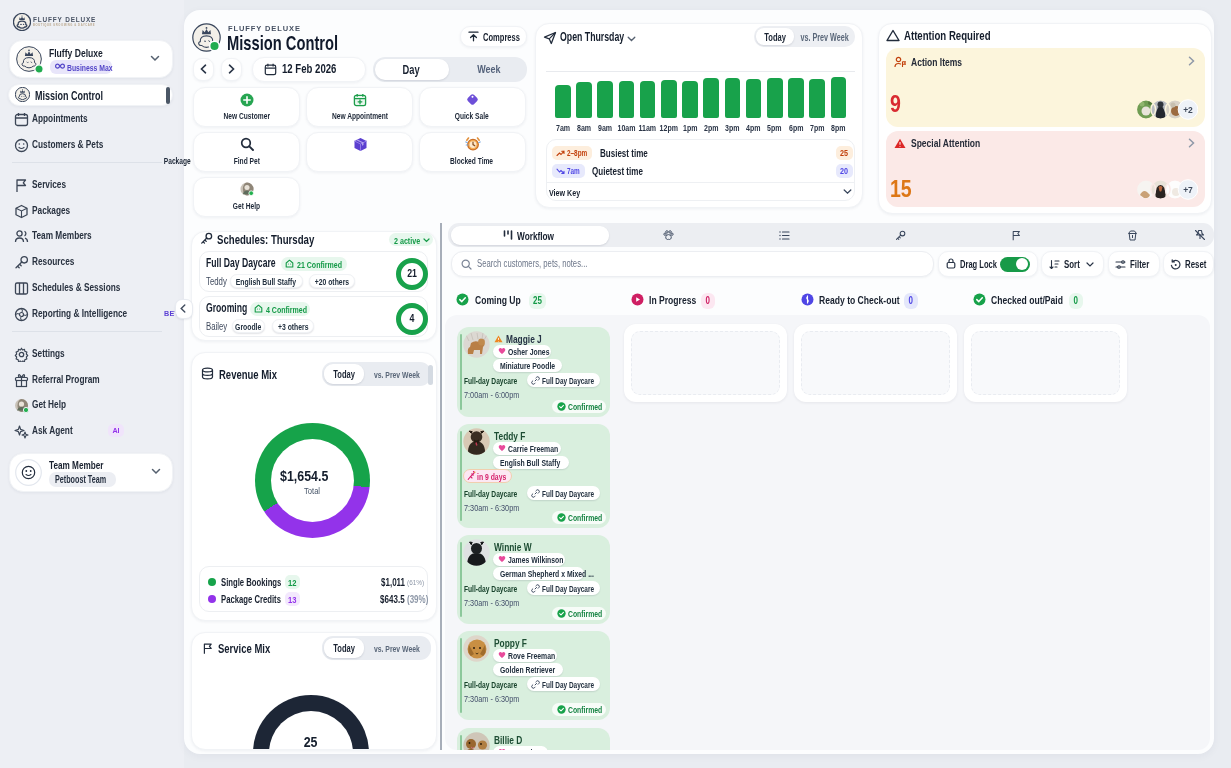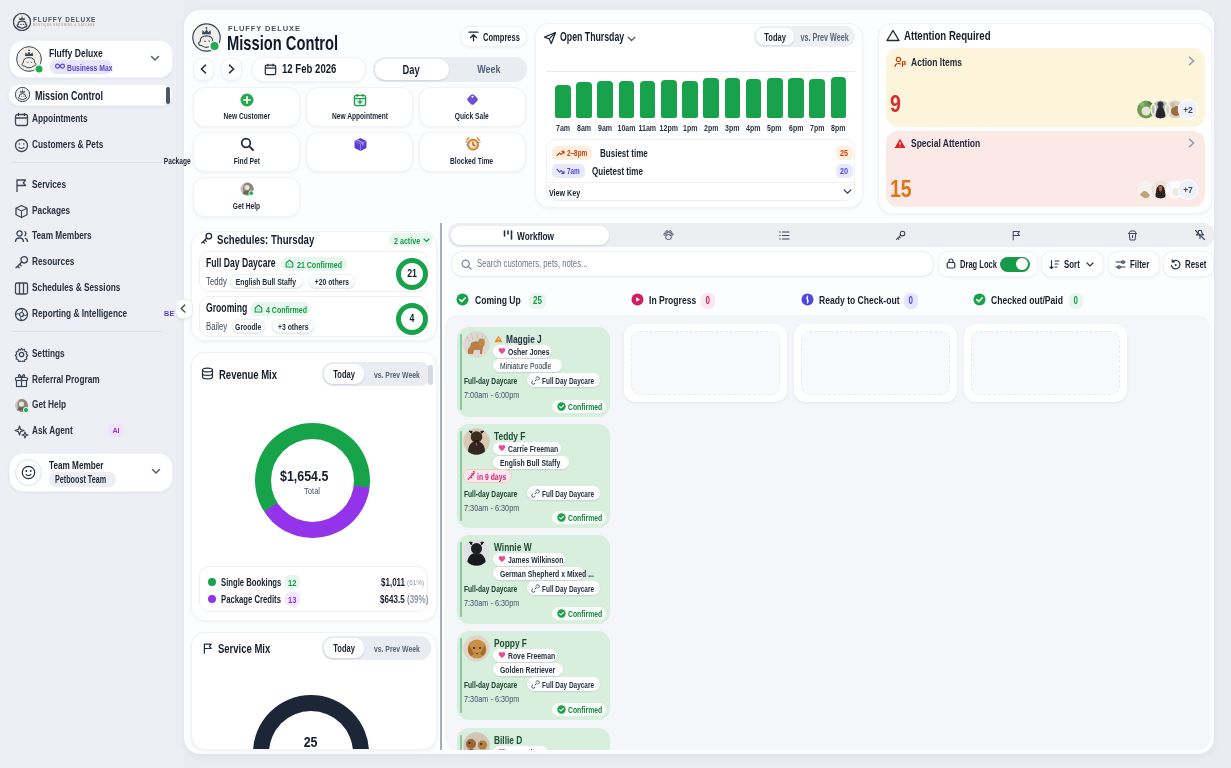--- a/index.html
+++ b/index.html
@@ -630,21 +630,21 @@
     </div>
 <div class="abs" style="left:61.0px;top:17.5px;font-size:11px;line-height:13px;font-weight:bold;color:#253244;white-space:nowrap;"><span style="display:inline-block;transform:scaleX(.76);transform-origin:0 50%;">Maggie J</span></div>
 <div class="abs" style="left:47.5px;top:29.5px;width:58px;height:13px;background:#fff;border-radius:7px;box-shadow:0 1px 1.5px rgba(25,35,60,.12);"></div>
 <div class="abs" style="left:52.5px;top:32px;">
       <svg width="8" height="8" viewBox="0 0 8 8">
         <path d="M4 7 Q.5 4.5 .7 2.6 Q.9 .9 2.4 .9 Q3.5 .9 4 2 Q4.5 .9 5.6 .9 Q7.1 .9 7.3 2.6 Q7.5 4.5 4 7 Z" fill="#e84a9b"></path>
       </svg>
     </div>
 <div class="abs" style="left:62.5px;top:31px;font-size:9.5px;line-height:11px;font-weight:bold;color:#22303f;white-space:nowrap;"><span style="display:inline-block;transform:scaleX(.72);transform-origin:0 50%;">Osher Jones</span></div>
 <div class="abs" style="left:48.0px;top:43.5px;width:69px;height:13px;background:#fff;border-radius:7px;box-shadow:0 1px 1.5px rgba(25,35,60,.12);"></div>
-<div class="abs" style="left:54.5px;top:45px;font-size:9.5px;line-height:11px;font-weight:normal;color:#22303f;white-space:nowrap;"><span style="display:inline-block;transform:scaleX(.72);transform-origin:0 50%;">Miniature Poodle</span></div>
+<div class="abs" style="left:54.5px;top:45px;font-size:9.5px;line-height:11px;font-weight:bold;color:#22303f;white-space:nowrap;"><span style="display:inline-block;transform:scaleX(.72);transform-origin:0 50%;">Miniature Poodle</span></div>
 <div class="abs" style="left:19.0px;top:59.5px;font-size:9.5px;line-height:11px;font-weight:bold;color:#17422b;white-space:nowrap;"><span style="display:inline-block;transform:scaleX(.70);transform-origin:0 50%;">Full-day Daycare</span></div>
 <div class="abs" style="left:82.0px;top:58px;width:73px;height:14px;background:#fff;border-radius:7px;box-shadow:0 1px 1.5px rgba(25,35,60,.12);"></div>
 <div class="abs" style="left:86.0px;top:60.5px;">
       <svg width="9" height="9" viewBox="0 0 9 9">
         <path d="M3.8 5.2 L5.8 3.2 M4.6 2.2 l.9 -.9 a1.6 1.6 0 0 1 2.3 2.3 l-.9 .9 M4.4 6.8 l-.9 .9 a1.6 1.6 0 0 1 -2.3 -2.3 l.9 -.9" fill="none" stroke="#39465c" stroke-width="1"></path>
       </svg>
     </div>
 <div class="abs" style="left:96.5px;top:59.5px;font-size:9.5px;line-height:11px;font-weight:bold;color:#22303f;white-space:nowrap;"><span style="display:inline-block;transform:scaleX(.68);transform-origin:0 50%;">Full Day Daycare</span></div>
 <div class="abs" style="left:19.0px;top:73.5px;font-size:9.5px;line-height:11px;color:#44506b;white-space:nowrap;"><span style="display:inline-block;transform:scaleX(.77);transform-origin:0 50%;">7:00am - 6:00pm</span></div>
 <div class="abs" style="left:106.5px;top:84.5px;width:54px;height:13px;background:rgba(255,255,255,.78);border-radius:7px;"></div>

